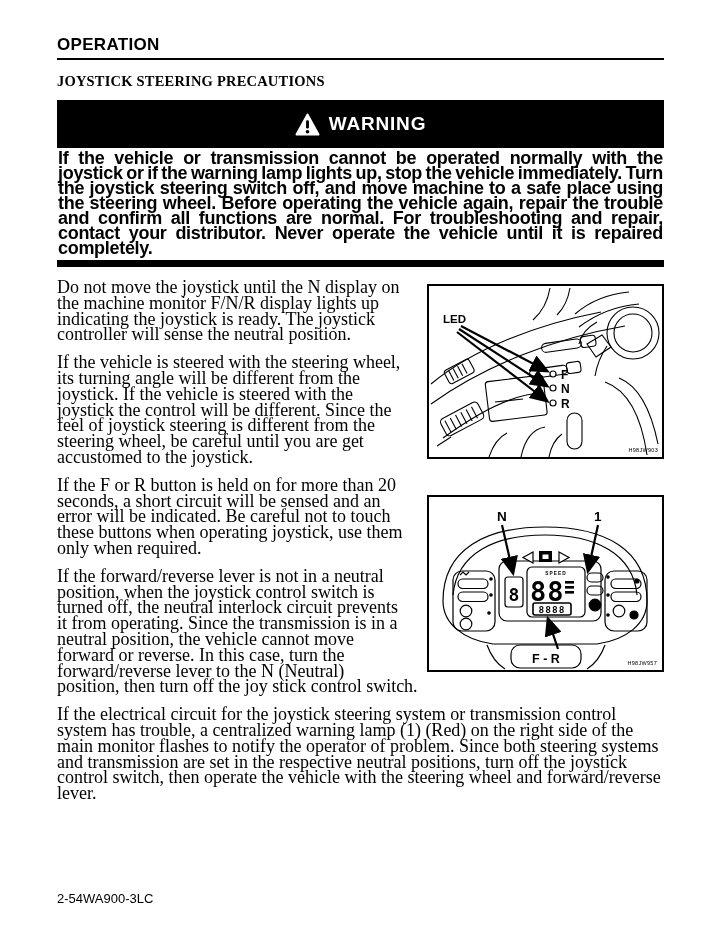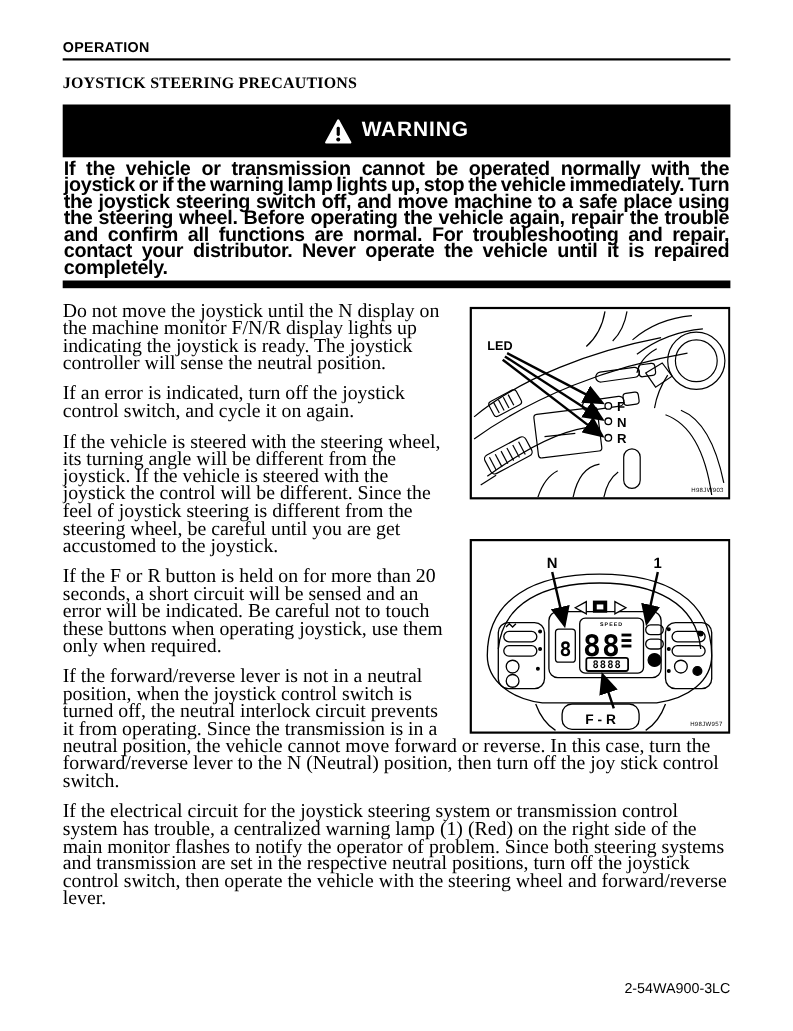--- a/index.html
+++ b/index.html
@@ -1,21 +1,21 @@
 <!DOCTYPE html>
 <html><head>
 <meta charset="utf-8">
 <style>
   * { margin:0; padding:0; box-sizing:border-box; }
   html,body { background:#fff; }
   body { width:721px; height:937px; position:relative; font-family:"Liberation Serif",serif; color:#000; }
   .page { position:absolute; inset:0; padding:35px 57px 0 57px; }
 
   
-  .op-header { font-family:"Liberation Sans",sans-serif; font-weight:bold; font-size:13px;
+  .op-header { font-family:"Liberation Sans",sans-serif; font-weight:bold; font-size:17px;
                letter-spacing:.3px; border-bottom:2.5px solid #000; padding-bottom:3px; }
   .doc-title { font-family:Liberation Serif, serif; font-weight:bold; font-size:14.5px;
                letter-spacing:.2px; margin-top:13px; }
 
   
   .warn { margin-top:10px; }
   .warn-head { background:#000; color:#fff; height:48px; display:flex; align-items:center;
                justify-content:center; gap:9px; }
   .warn-head .wlabel { font-family:"Liberation Sans",sans-serif; font-weight:bold; font-size:19px; letter-spacing:.8px; }
   .warn-body { font-family:"Liberation Sans",sans-serif; font-weight:bold; font-size:18px;
@@ -29,21 +29,21 @@
   .fig { border:2px solid #000; background:#fff; position:relative; }
   .fig svg { display:block; width:100%; height:100%; }
   .fig-1 { height:175px; margin-bottom:36px; }
   .fig-2 { height:177px; }
 
   .body-text p { font-size:18px; line-height:15.8px; margin-bottom:12px; }
   .body-text p:last-child { margin-bottom:0; }
 
   
   .footer { position:absolute; left:57px; right:57px; top:891px; display:flex;
-            justify-content:flex-end; font-family:"Liberation Sans",sans-serif; font-size:13px; }
+            justify-content:flex-start; font-family:"Liberation Sans",sans-serif; font-size:13px; }
 
   svg text { font-family:"Liberation Sans",sans-serif; }
   .seg { font-family:"DejaVu Sans Mono",monospace; font-weight:bold; }
   .figcode { font-size:5.5px; letter-spacing:.3px; fill:#000; }
   .figlabel { font-weight:bold; fill:#000; }
 </style>
 </head>
 <body>
 
 <div class="page">
@@ -197,21 +197,20 @@
             <text class="figlabel" x="165" y="24" font-size="13.5">1</text>
             <text class="figlabel" x="117" y="166" font-size="12.5" text-anchor="middle">F - R</text>
           </g>
           <text class="figcode" x="228" y="168" text-anchor="end">H98JW957</text>
         </svg>
       </div>
     </div>
 
     <div class="body-text">
       <p>Do not move the joystick until the N display on the machine monitor F/N/R display lights up indicating the joystick is ready. The joystick controller will sense the neutral position.</p>
-      <p>If an error is indicated, turn off the joystick control switch, and cycle it on again.</p>
       <p>If the vehicle is steered with the steering wheel, its turning angle will be different from the joystick. If the vehicle is steered with the joystick the control will be different. Since the feel of joystick steering is different from the steering wheel, be careful until you are get accustomed to the joystick.</p>
       <p>If the F or R button is held on for more than 20 seconds, a short circuit will be sensed and an error will be indicated. Be careful not to touch these buttons when operating joystick, use them only when required.</p>
       <p>If the forward/reverse lever is not in a neutral position, when the joystick control switch is turned off, the neutral interlock circuit prevents it from operating. Since the transmission is in a neutral position, the vehicle cannot move forward or reverse. In this case, turn the forward/reverse lever to the N (Neutral) position, then turn off the joy stick control switch.</p>
       <p>If the electrical circuit for the joystick steering system or transmission control system has trouble, a centralized warning lamp (1) (Red) on the right side of the main monitor flashes to notify the operator of problem. Since both steering systems and transmission are set in the respective neutral positions, turn off the joystick control switch, then operate the vehicle with the steering wheel and forward/reverse lever.</p>
     </div>
 
   </div>
 
   <div class="footer">
     <span>2-54</span>

